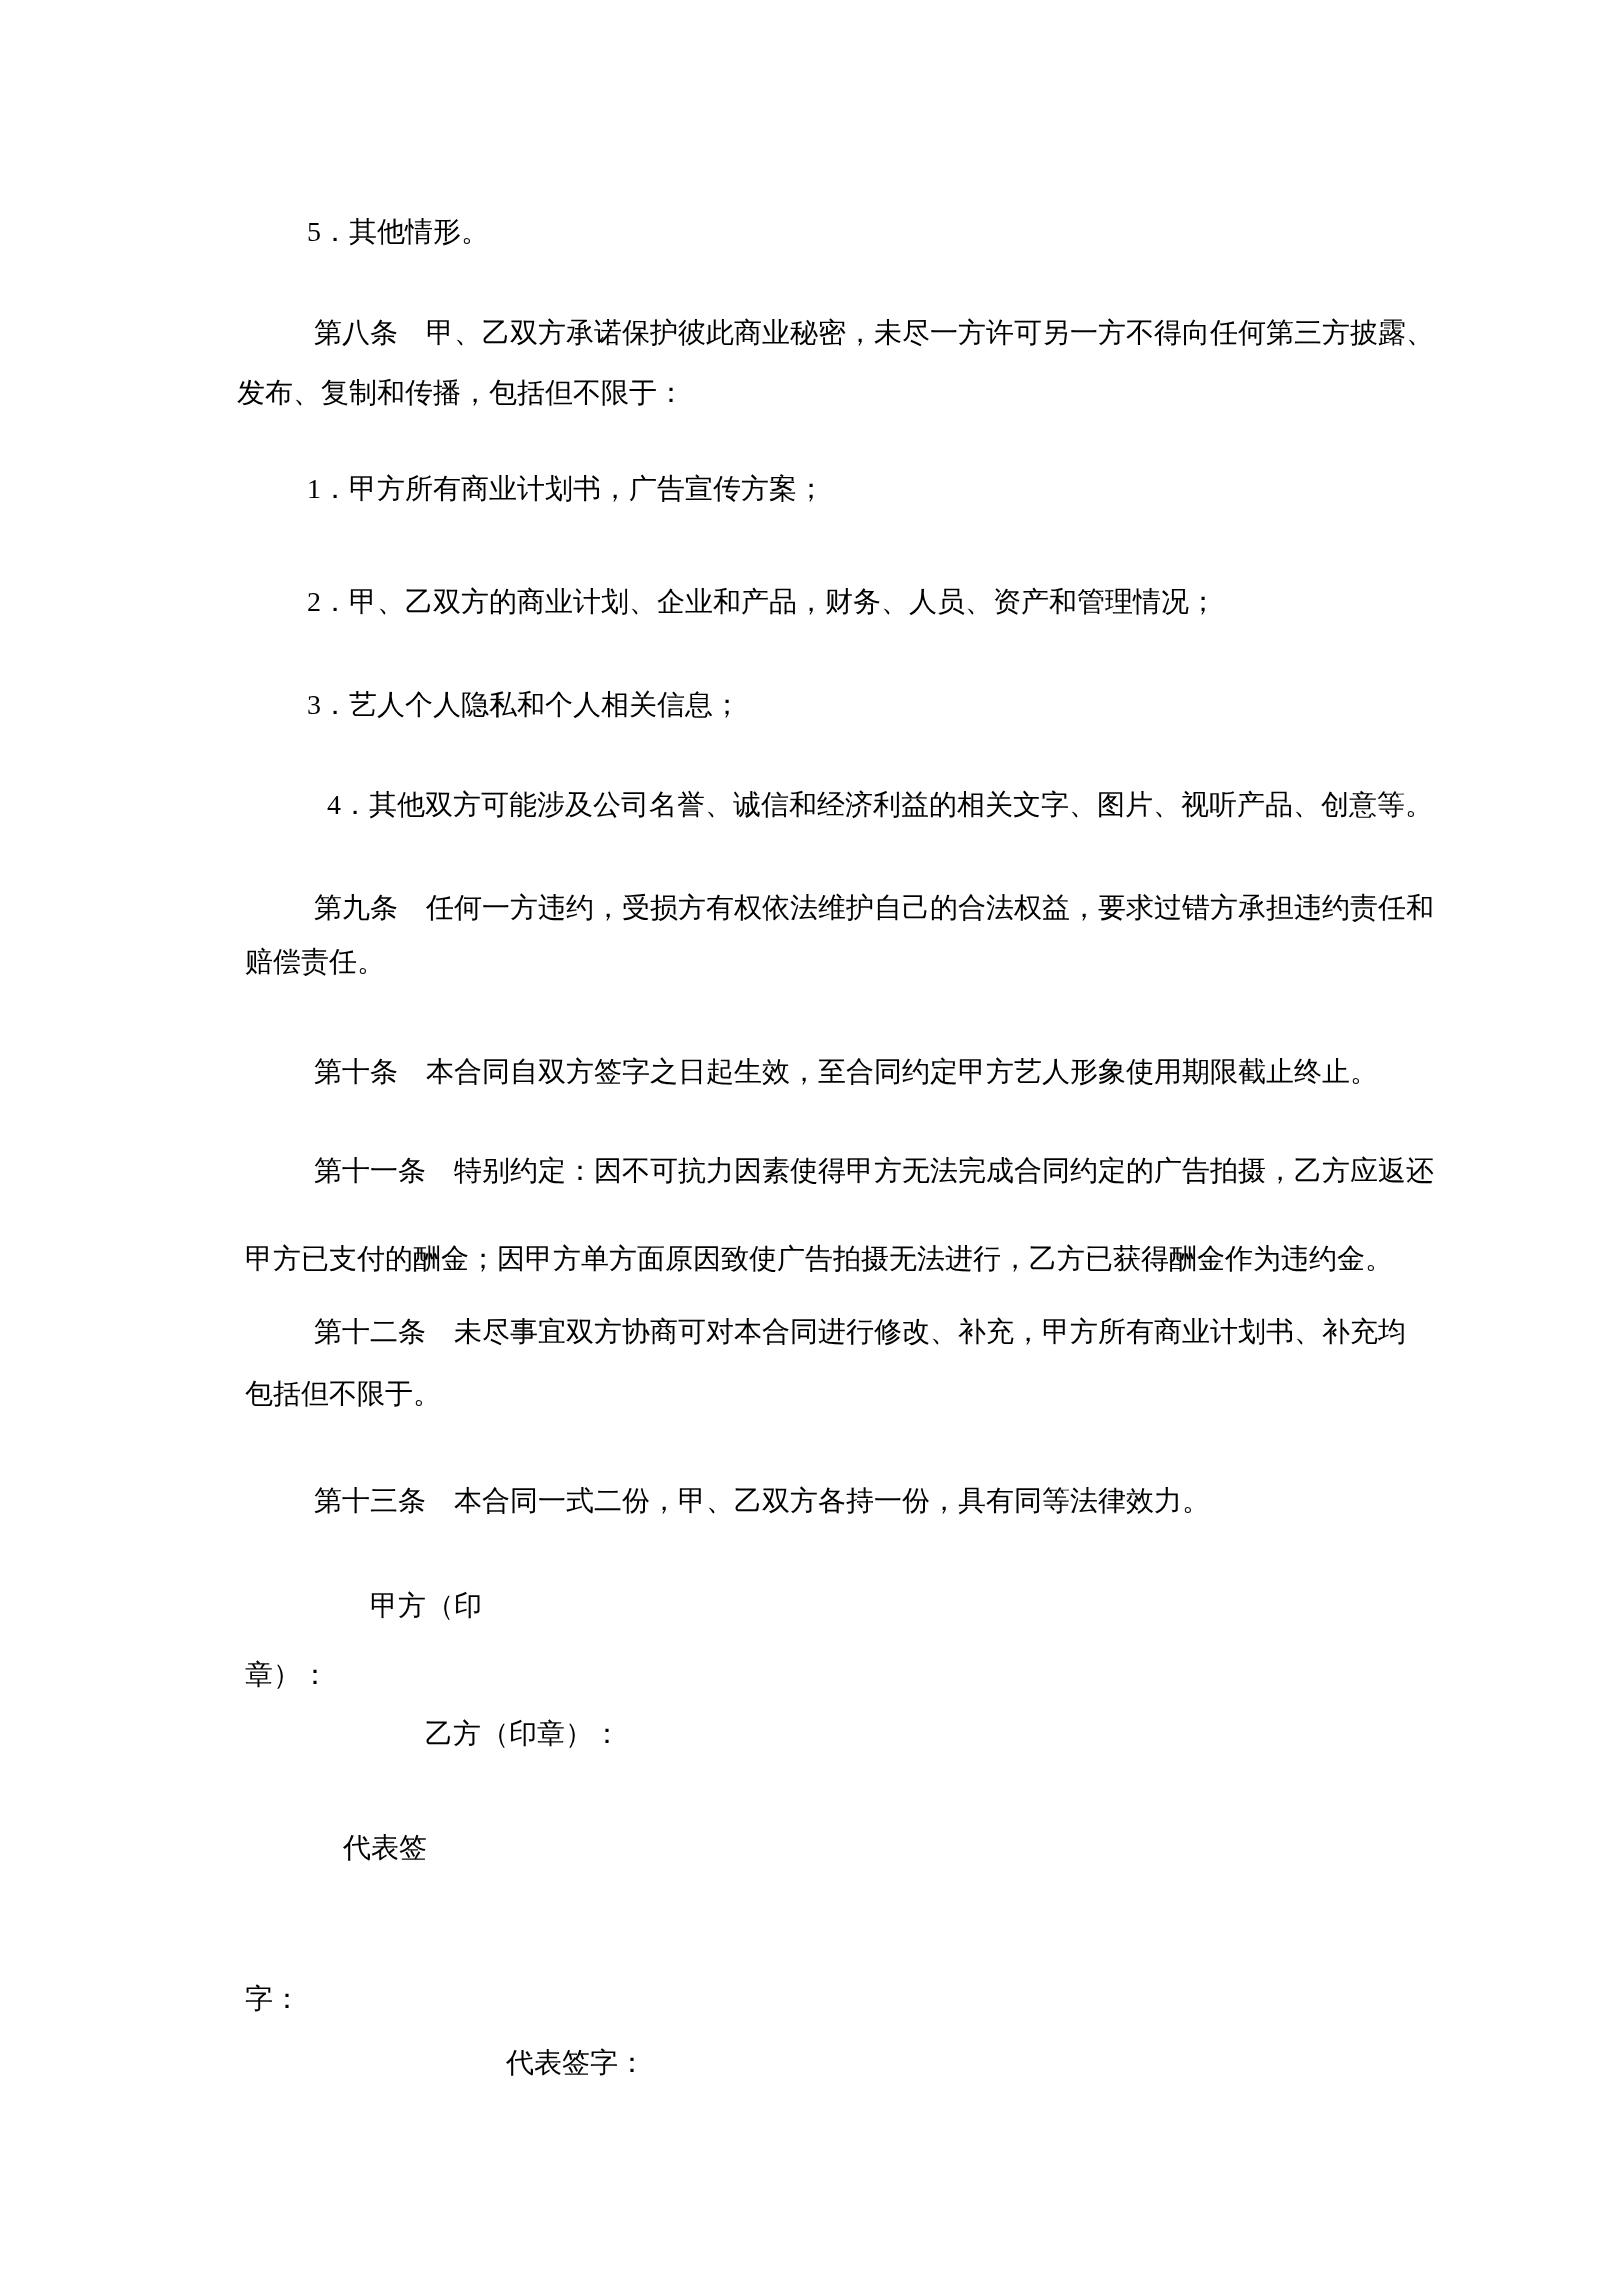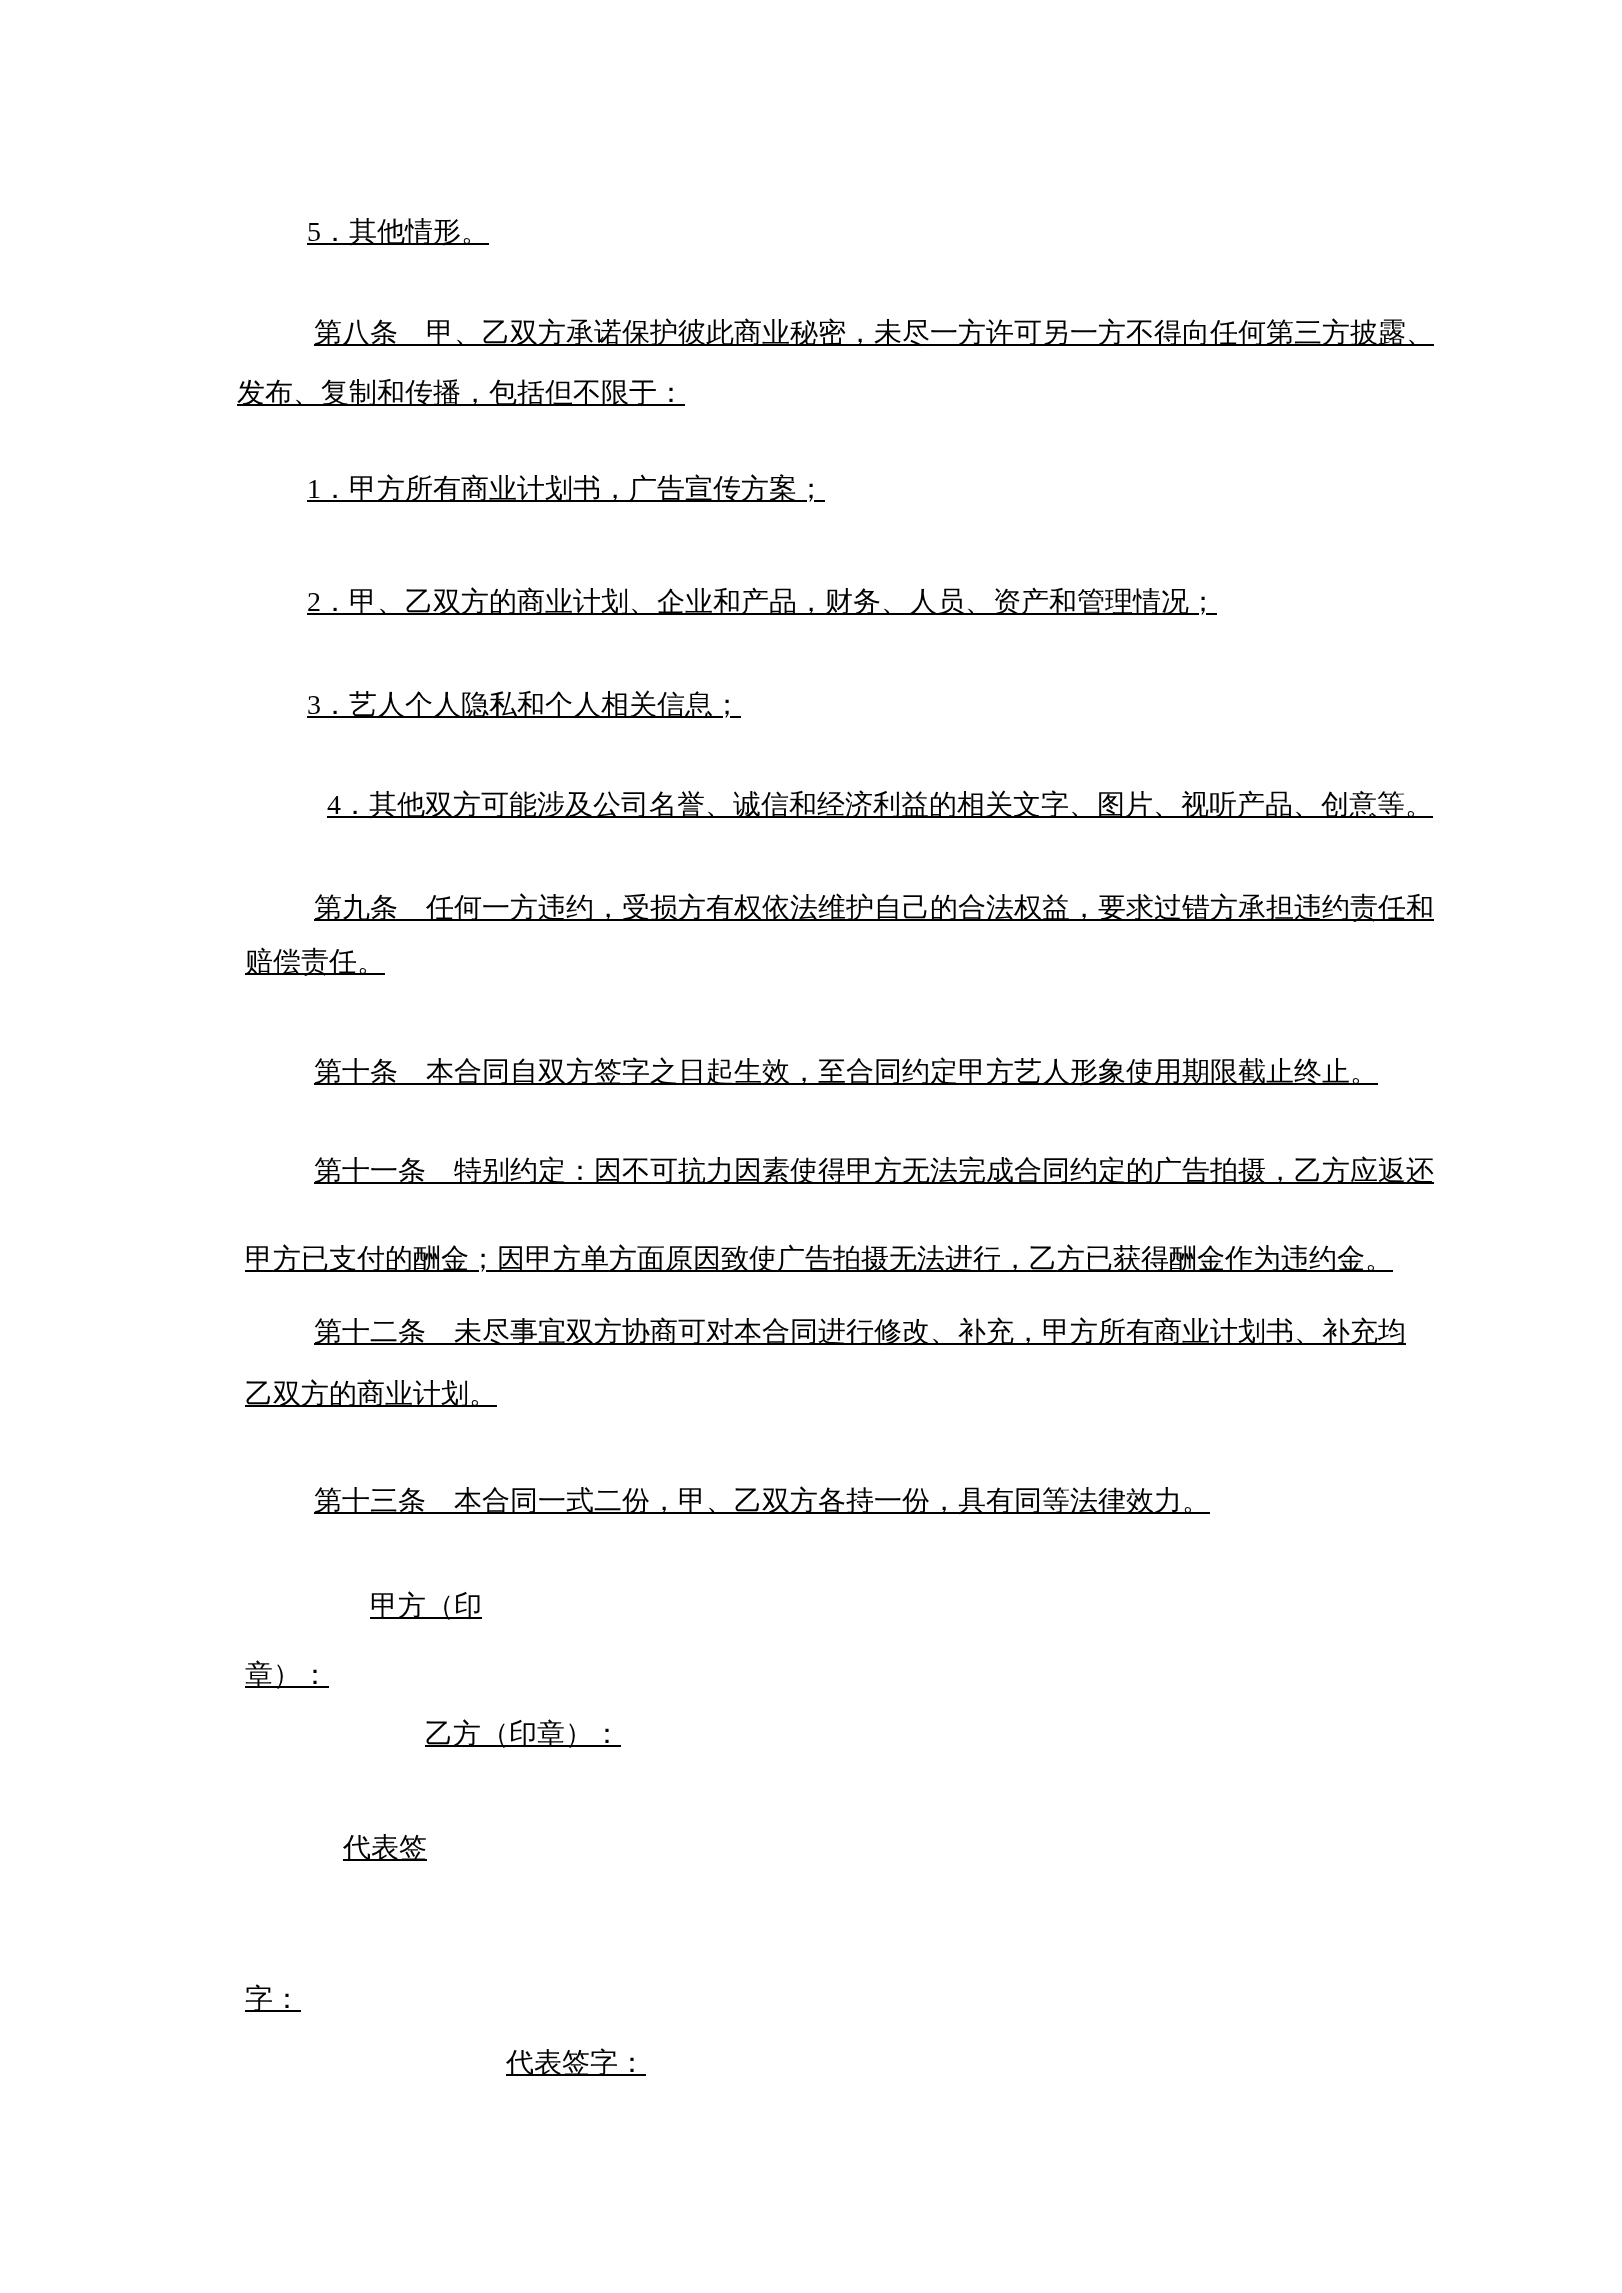--- a/index.html
+++ b/index.html
@@ -16,41 +16,40 @@
     font-family: "Liberation Serif", "DejaVu Serif", serif;
     font-size: 28px;
     color: #000000;
   }
   .doc-line {
     position: absolute;
     white-space: pre;
     line-height: 36px;
     height: 36px;
     letter-spacing: 0px;
-    text-decoration: underline;
   }
 </style>
 </head>
 <body>
 
 <div class="page">
   <div class="doc-line" style="left:307px; top:214px;">5．其他情形。</div>
   <div class="doc-line" style="left:314px; top:315px;">第八条　甲、乙双方承诺保护彼此商业秘密，未尽一方许可另一方不得向任何第三方披露、</div>
   <div class="doc-line" style="left:237px; top:375px;">发布、复制和传播，包括但不限于：</div>
   <div class="doc-line" style="left:307px; top:471px;">1．甲方所有商业计划书，广告宣传方案；</div>
   <div class="doc-line" style="left:307px; top:584px;">2．甲、乙双方的商业计划、企业和产品，财务、人员、资产和管理情况；</div>
   <div class="doc-line" style="left:307px; top:687px;">3．艺人个人隐私和个人相关信息；</div>
   <div class="doc-line" style="left:307px; top:787px;margin-left:20px;">4．其他双方可能涉及公司名誉、诚信和经济利益的相关文字、图片、视听产品、创意等。</div>
   <div class="doc-line" style="left:314px; top:890px;">第九条　任何一方违约，受损方有权依法维护自己的合法权益，要求过错方承担违约责任和</div>
   <div class="doc-line" style="left:245px; top:944px;">赔偿责任。</div>
   <div class="doc-line" style="left:314px; top:1054px;">第十条　本合同自双方签字之日起生效，至合同约定甲方艺人形象使用期限截止终止。</div>
   <div class="doc-line" style="left:314px; top:1153px;">第十一条　特别约定：因不可抗力因素使得甲方无法完成合同约定的广告拍摄，乙方应返还</div>
   <div class="doc-line" style="left:245px; top:1241px;">甲方已支付的酬金；因甲方单方面原因致使广告拍摄无法进行，乙方已获得酬金作为违约金。</div>
   <div class="doc-line" style="left:314px; top:1314px;">第十二条　未尽事宜双方协商可对本合同进行修改、补充，甲方所有商业计划书、补充均</div>
-  <div class="doc-line" style="left:245px; top:1376px;">乙双方的商业计划。</div>
+  <div class="doc-line" style="left:245px; top:1376px;">包括但不限于。</div>
   <div class="doc-line" style="left:314px; top:1483px;">第十三条　本合同一式二份，甲、乙双方各持一份，具有同等法律效力。</div>
   <div class="doc-line" style="left:370px; top:1588px;">甲方（印</div>
   <div class="doc-line" style="left:245px; top:1657px;">章）：</div>
   <div class="doc-line" style="left:425px; top:1716px;">乙方（印章）：</div>
   <div class="doc-line" style="left:343px; top:1830px;">代表签</div>
   <div class="doc-line" style="left:245px; top:1981px;">字：</div>
   <div class="doc-line" style="left:506px; top:2045px;">代表签字：</div>
 </div>
 
 

